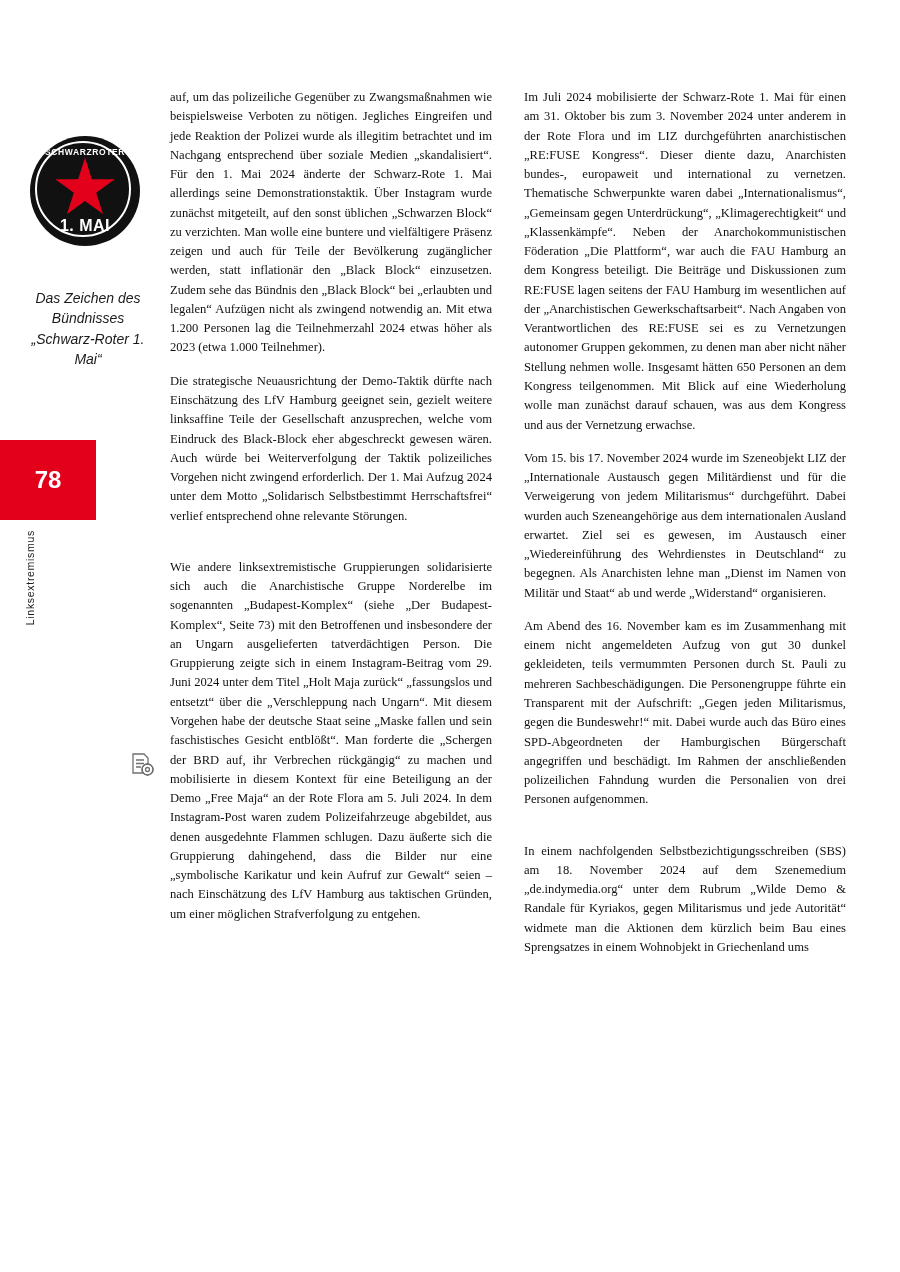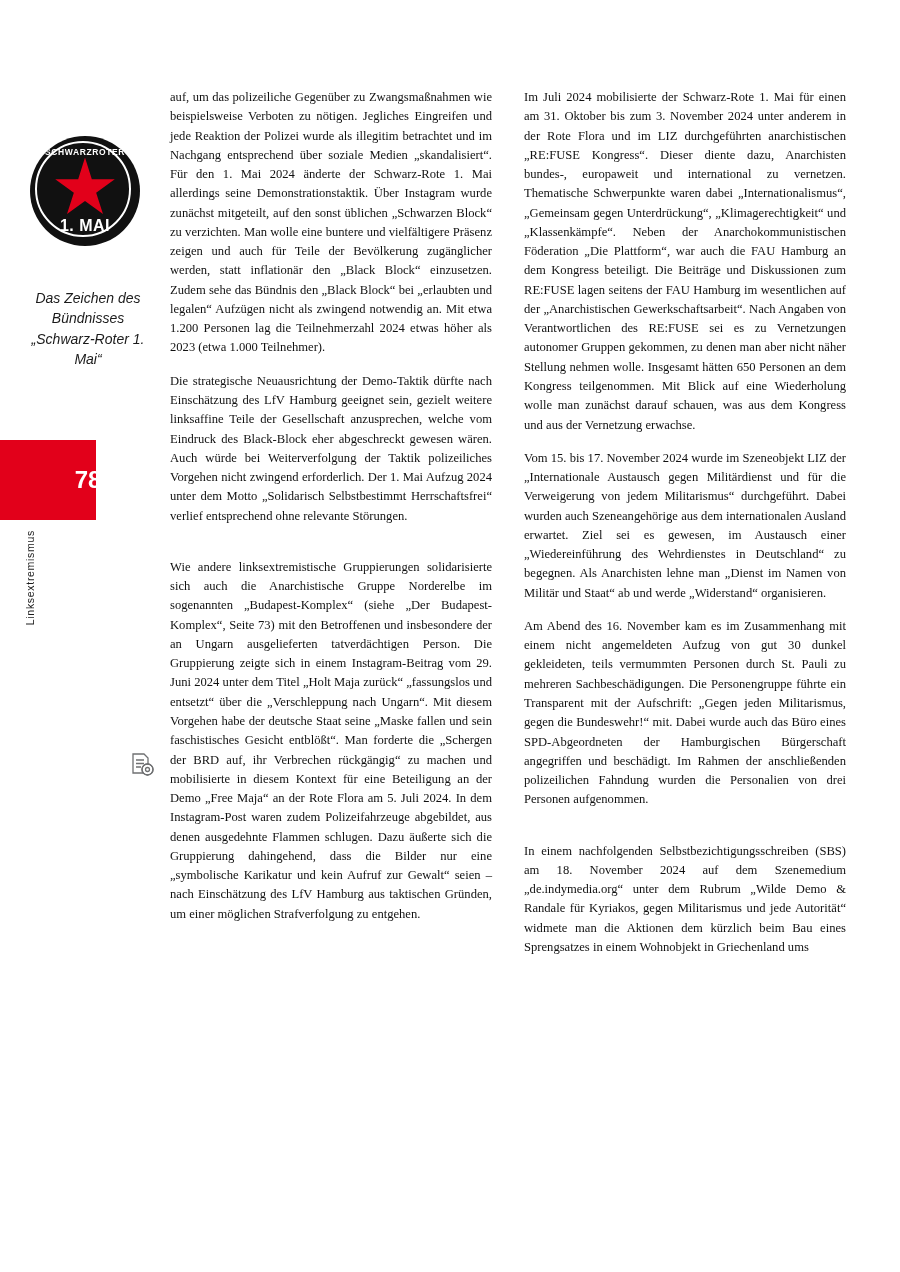--- a/index.html
+++ b/index.html
@@ -112,21 +112,20 @@
     left: 0;
     top: 0;
     width: 96px;
     height: 80px;
     display: flex;
     align-items: center;
     justify-content: center;
     color: #ffffff;
     font-size: 24px;
     font-weight: bold;
-    margin-left: 40px;
   }
 
   .section-label {
     position: absolute;
     left: 24px;
     top: 530px;
     font-size: 10.5px;
     letter-spacing: 0.7px;
     color: #1a1a1a;
     transform-origin: left top;

